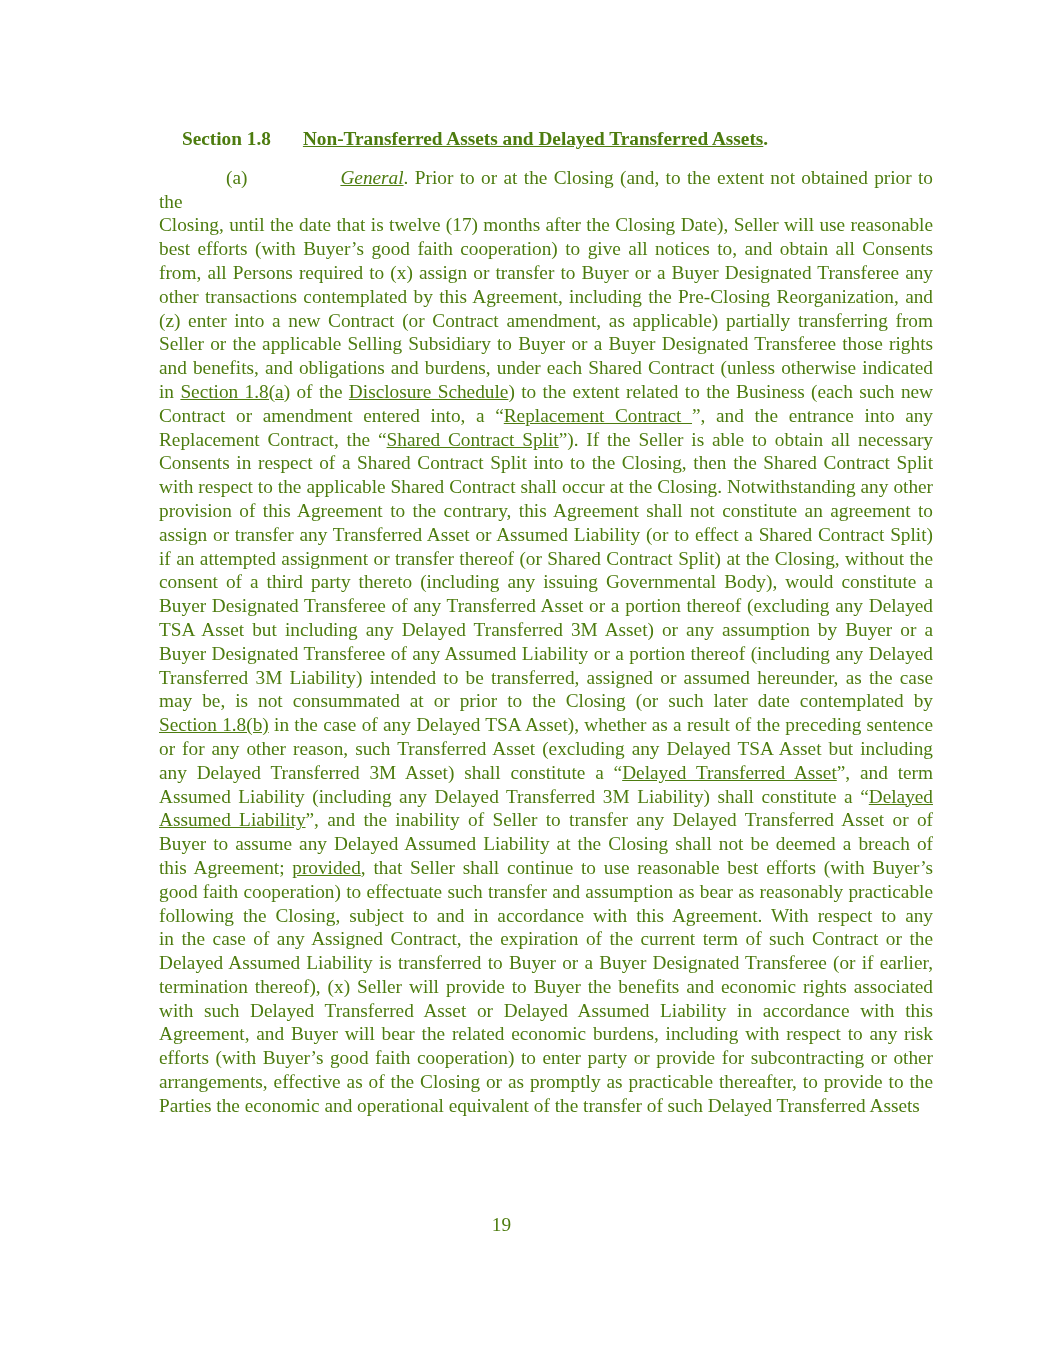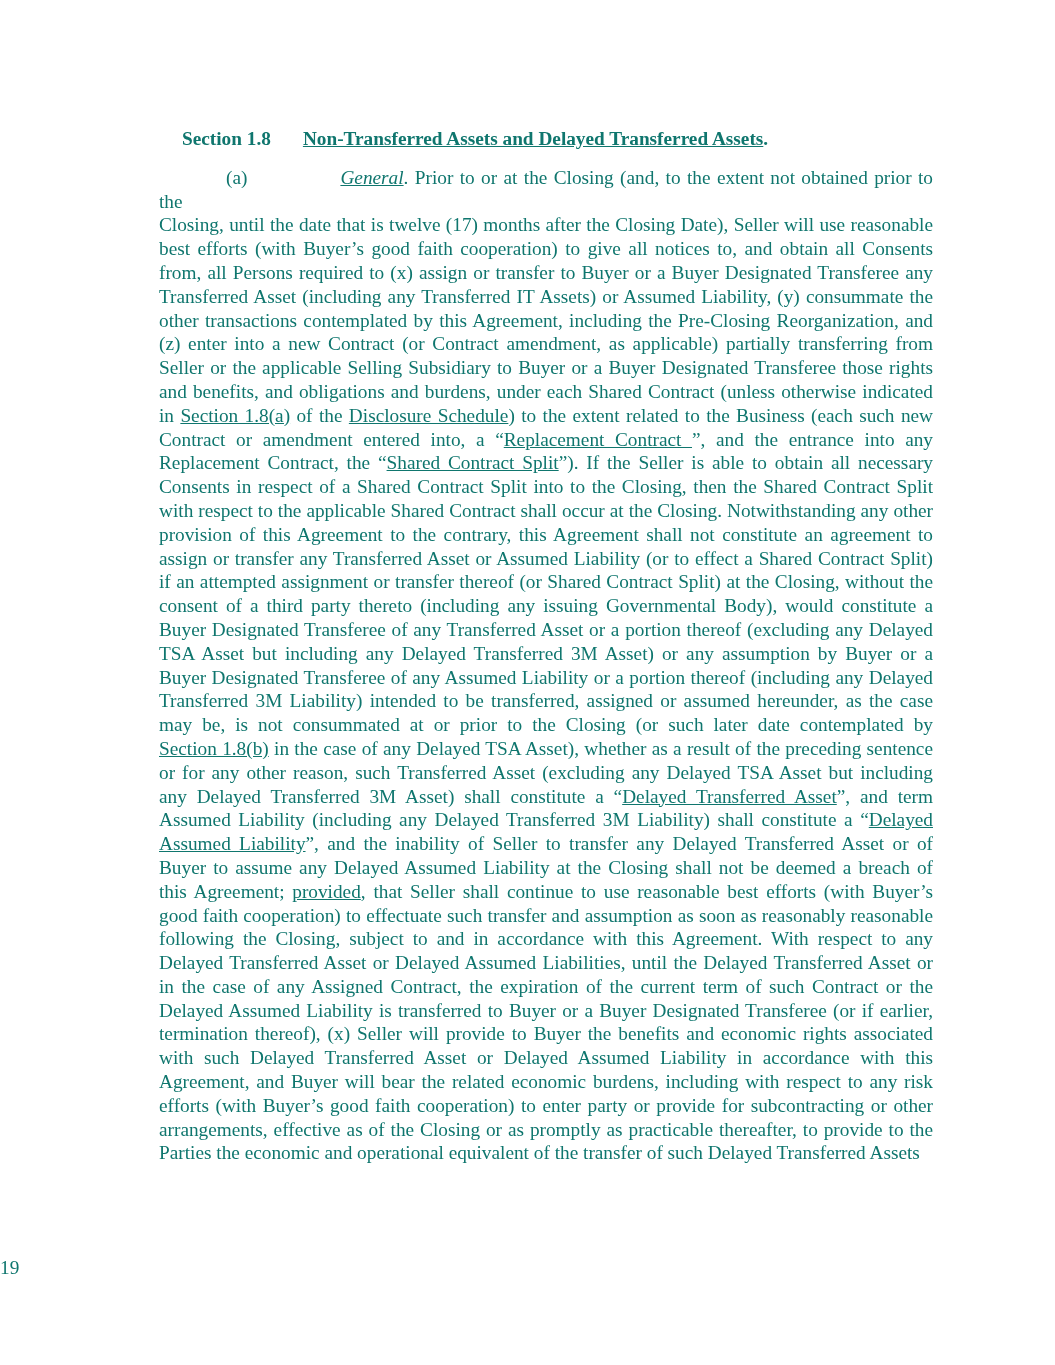--- a/index.html
+++ b/index.html
@@ -4,21 +4,21 @@
 <style>
   html, body { margin: 0; padding: 0; background: #ffffff; }
   .page {
     position: relative;
     width: 1055px;
     height: 1365px;
     background: #ffffff;
     font-family: "Liberation Serif", "DejaVu Serif", serif;
     font-size: 19.3px;
     line-height: 23.8px;
-    color: #0f766e;
+    color: #4d7c0f;
     overflow: hidden;
   }
   .content {
     position: absolute;
     left: 115px;
     top: 127px;
     width: 818px;
   }
   .heading {
     font-weight: bold;
@@ -32,36 +32,36 @@
   .line {
     text-align: justify;
     text-align-last: justify;
     text-justify: inter-word;
   }
   .line.last { text-align-last: left; }
   .gap { display: inline-block; }
   .pageno {
     position: absolute;
     left: 0;
-    top: 1256px;
+    top: 1213px;
     width: 1003px;
+    text-align: center;
   }
 </style>
 </head>
 <body>
 
 <div class="page">
   <div class="content">
     <div class="heading"><span>Section 1.8</span><span class="htab"></span><span class="underline">Non-Transferred Assets and Delayed Transferred Assets</span><span>.</span></div>
     <div class="para">
         <div class="line"><span class="gap" style="width: 67px;"></span><span>(a)</span><span class="gap" style="width: 93px;"></span><span class="italic-underline">General</span><span>. Prior to or at the Closing (and, to the extent not obtained prior to the</span></div>
         <div class="line"><span>Closing, until the date that is twelve (17) months after the Closing Date), Seller will use reasonable</span></div>
         <div class="line"><span>best efforts (with Buyer’s good faith cooperation) to give all notices to, and obtain all Consents</span></div>
         <div class="line"><span>from, all Persons required to (x) assign or transfer to Buyer or a Buyer Designated Transferee any</span></div>
-        <div class="line"><span>Transferred Asset (including any Transferred IT Assets) or Assumed Liability, (y) consummate the</span></div>
         <div class="line"><span>other transactions contemplated by this Agreement, including the Pre-Closing Reorganization, and</span></div>
         <div class="line"><span>(z) enter into a new Contract (or Contract amendment, as applicable) partially transferring from</span></div>
         <div class="line"><span>Seller or the applicable Selling Subsidiary to Buyer or a Buyer Designated Transferee those rights</span></div>
         <div class="line"><span>and benefits, and obligations and burdens, under each Shared Contract (unless otherwise indicated</span></div>
         <div class="line"><span>in </span><span class="underline">Section 1.8(a)</span><span> of the </span><span class="underline">Disclosure Schedule</span><span>) to the extent related to the Business (each such new</span></div>
         <div class="line"><span>Contract or amendment entered into, a “</span><span class="underline">Replacement Contract </span><span>”, and the entrance into any</span></div>
         <div class="line"><span>Replacement Contract, the “</span><span class="underline">Shared Contract Split</span><span>”). If the Seller is able to obtain all necessary</span></div>
         <div class="line"><span>Consents in respect of a Shared Contract Split into to the Closing, then the Shared Contract Split</span></div>
         <div class="line"><span>with respect to the applicable Shared Contract shall occur at the Closing. Notwithstanding any other</span></div>
         <div class="line"><span>provision of this Agreement to the contrary, this Agreement shall not constitute an agreement to</span></div>
@@ -73,23 +73,22 @@
         <div class="line"><span>Buyer Designated Transferee of any Assumed Liability or a portion thereof (including any Delayed</span></div>
         <div class="line"><span>Transferred 3M Liability) intended to be transferred, assigned or assumed hereunder, as the case</span></div>
         <div class="line"><span>may be, is not consummated at or prior to the Closing (or such later date contemplated by</span></div>
         <div class="line"><span class="underline">Section 1.8(b)</span><span> in the case of any Delayed TSA Asset), whether as a result of the preceding sentence</span></div>
         <div class="line"><span>or for any other reason, such Transferred Asset (excluding any Delayed TSA Asset but including</span></div>
         <div class="line"><span>any Delayed Transferred 3M Asset) shall constitute a “</span><span class="underline">Delayed Transferred Asset</span><span>”, and term</span></div>
         <div class="line"><span>Assumed Liability (including any Delayed Transferred 3M Liability) shall constitute a “</span><span class="underline">Delayed</span></div>
         <div class="line"><span class="underline">Assumed Liability</span><span>”, and the inability of Seller to transfer any Delayed Transferred Asset or of</span></div>
         <div class="line"><span>Buyer to assume any Delayed Assumed Liability at the Closing shall not be deemed a breach of</span></div>
         <div class="line"><span>this Agreement; </span><span class="underline">provided</span><span>, that Seller shall continue to use reasonable best efforts (with Buyer’s</span></div>
-        <div class="line"><span>good faith cooperation) to effectuate such transfer and assumption as soon as reasonably reasonable</span></div>
+        <div class="line"><span>good faith cooperation) to effectuate such transfer and assumption as bear as reasonably practicable</span></div>
         <div class="line"><span>following the Closing, subject to and in accordance with this Agreement. With respect to any</span></div>
-        <div class="line"><span>Delayed Transferred Asset or Delayed Assumed Liabilities, until the Delayed Transferred Asset or</span></div>
         <div class="line"><span>in the case of any Assigned Contract, the expiration of the current term of such Contract or the</span></div>
         <div class="line"><span>Delayed Assumed Liability is transferred to Buyer or a Buyer Designated Transferee (or if earlier,</span></div>
         <div class="line"><span>termination thereof), (x) Seller will provide to Buyer the benefits and economic rights associated</span></div>
         <div class="line"><span>with such Delayed Transferred Asset or Delayed Assumed Liability in accordance with this</span></div>
         <div class="line"><span>Agreement, and Buyer will bear the related economic burdens, including with respect to any risk</span></div>
         <div class="line"><span>efforts (with Buyer’s good faith cooperation) to enter party or provide for subcontracting or other</span></div>
         <div class="line"><span>arrangements, effective as of the Closing or as promptly as practicable thereafter, to provide to the</span></div>
         <div class="line last"><span>Parties the economic and operational equivalent of the transfer of such Delayed Transferred Assets</span></div>
       </div>
   </div>

